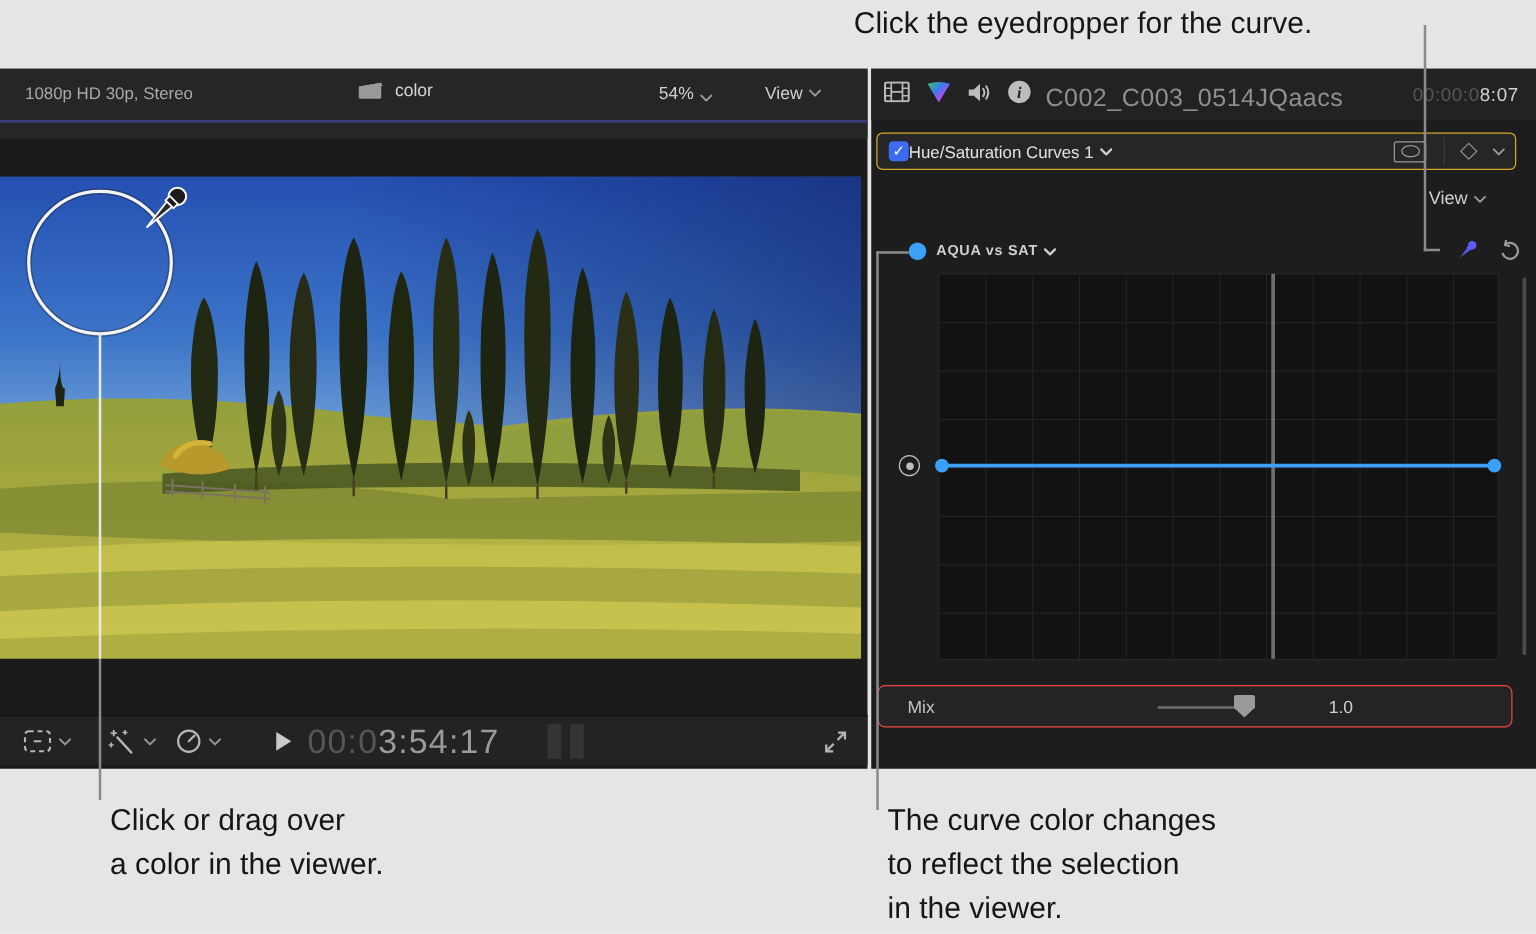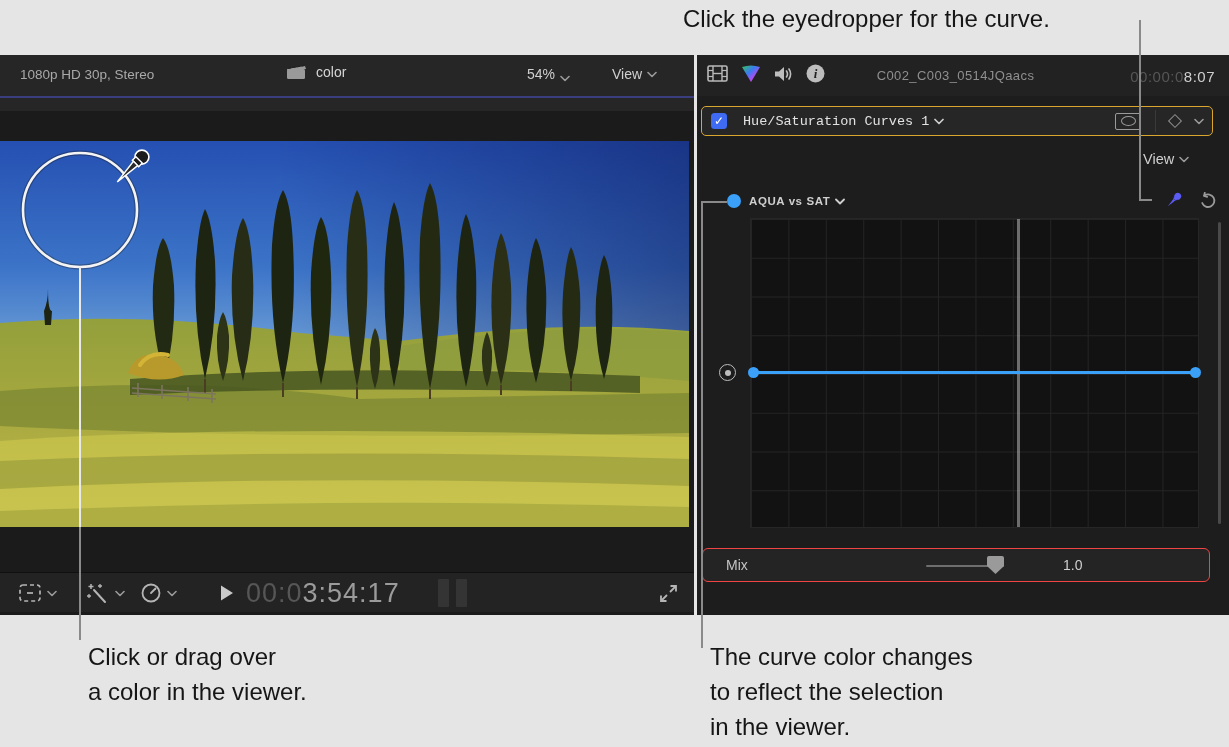--- a/index.html
+++ b/index.html
@@ -31,27 +31,27 @@
   .viewer-toolbar { position:absolute; left:0; top:517px; width:100%; height:40px; background:#232323; border-top:1px solid #101010; }
   .vt-group { position:absolute; top:0; height:40px; display:flex; align-items:center; }
   .vt-tc { font-size:27px; font-weight:300; letter-spacing:1px; }
   .tc-dim { color:#565656; } .tc-bright { color:#9b9b9b; }
   .meter { position:absolute; top:6px; width:11px; height:28px; background:#343434; border-radius:1px; }
 
   
   .inspector { position:absolute; left:697px; top:55px; width:532px; height:560px; background:#1d1d1d; }
   .insp-header { position:absolute; left:0; top:0; width:100%; height:41px; background:#222; }
   .ih-icons { position:absolute; left:10px; top:9px; display:flex; align-items:center; gap:13px; }
-  .ih-title { position:absolute; left:110px; right:125px; top:13px; text-align:center; font-size:13px; color:#8f8f8f; letter-spacing:.4px; }
+  .ih-title { position:absolute; left:110px; right:125px; top:13px; text-align:center; font-size:20px; color:#8f8f8f; letter-spacing:.4px; }
   .ih-tc { position:absolute; right:14px; top:13px; font-size:15px; font-weight:300; letter-spacing:.5px; }
   .ih-tc .tc-bright { color:#cfcfcf; }
 
   .hsc-row { position:absolute; left:4px; top:51px; width:512px; height:30px; background:#262626; border:1.5px solid #d9a72e; border-radius:5px; display:flex; align-items:center; }
   .hsc-check { width:16px; height:16px; margin-left:9px; background:#3e6bf2; border-radius:3.5px; color:#fff; font-size:12px; line-height:16px; text-align:center; }
-  .hsc-label { margin-left:16px; font-size:13.5px; color:#e2e2e2; display:flex; align-items:center;font-family:Liberation Mono, monospace; }
+  .hsc-label { margin-left:0; font-size:13.5px; color:#e2e2e2; display:flex; align-items:center; }
   .hsc-right { position:absolute; right:8px; display:flex; align-items:center; gap:14px; }
   .mask-icon { width:26px; height:17px; border:1.5px solid #9a9a9a; border-radius:2px; display:flex; align-items:center; justify-content:center; }
   .mask-icon i { display:block; width:15px; height:10px; border:1.5px solid #9a9a9a; border-radius:50%; }
   .vline-sep { width:1px; height:22px; background:#3a3a3a; }
   .diamond { width:10px; height:10px; border:1.5px solid #8f8f8f; transform:rotate(45deg); }
 
   .tab-bar { position:absolute; left:9px; top:93px; width:394px; height:25px; display:flex; background:#242424; border:1px solid #3e3e3e; border-radius:4px; overflow:hidden; }
   .tab { width:59px; height:100%; display:flex; align-items:center; justify-content:center; font-size:13px; color:#c6c6c6; border-left:1px solid #3e3e3e; cursor:default; }
   .tab:first-child { border-left:none; }
   .tab.selected { width:99px; background:#6f6f6f; color:#ececec; border-radius:4px; }

